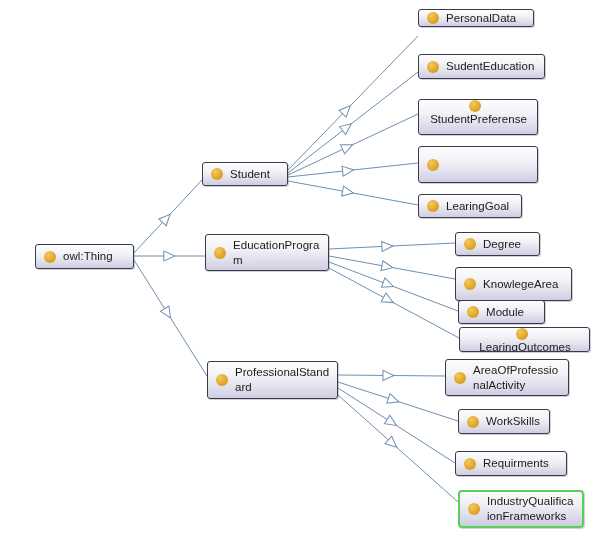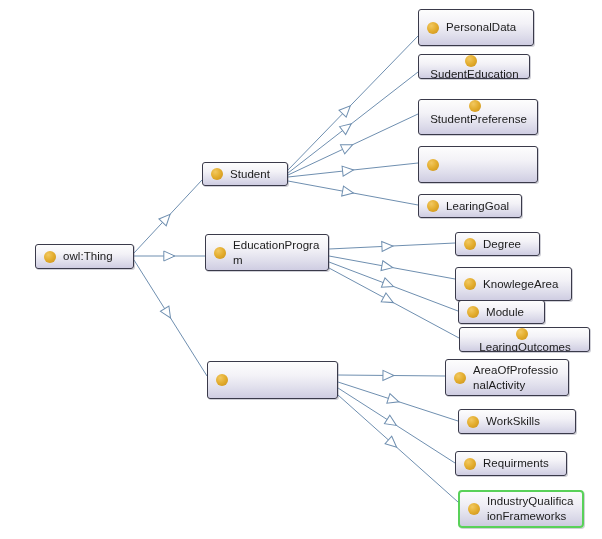--- a/index.html
+++ b/index.html
@@ -144,26 +144,27 @@
       <div class="node" style="left: 202px; top: 162px; width: 86px; height: 24px;">
         <span class="node-icon"></span>
         <span class="node-label">Student</span>
       </div>
       <div class="node" style="left: 205px; top: 234px; width: 124px; height: 37px;">
         <span class="node-icon"></span>
         <span class="node-label">EducationProgram</span>
       </div>
       <div class="node" style="left: 207px; top: 361px; width: 131px; height: 38px;">
         <span class="node-icon"></span>
-      </div>
-      <div class="node" style="left: 418px; top: 9px; width: 116px; height: 37px;">
+        <span class="node-label">ProfessionalStandard</span>
+      </div>
+      <div class="node" style="left: 418px; top: 9px; width: 116px; height: 18px;">
         <span class="node-icon"></span>
         <span class="node-label">PersonalData</span>
       </div>
-      <div class="node" style="left: 418px; top: 54px; width: 112px; height: 25px; flex-direction: column;">
+      <div class="node" style="left: 418px; top: 54px; width: 127px; height: 25px;">
         <span class="node-icon"></span>
         <span class="node-label">SudentEducation</span>
       </div>
       <div class="node" style="left: 418px; top: 99px; width: 120px; height: 36px; flex-direction: column;">
         <span class="node-icon"></span>
         <span class="node-label">StudentPreferense</span>
       </div>
       <div class="node" style="left: 418px; top: 146px; width: 120px; height: 37px;">
         <span class="node-icon"></span>
       </div>
@@ -184,21 +185,21 @@
         <span class="node-label">Module</span>
       </div>
       <div class="node" style="left: 459px; top: 327px; width: 131px; height: 25px; flex-direction: column;">
         <span class="node-icon"></span>
         <span class="node-label">LearingOutcomes</span>
       </div>
       <div class="node" style="left: 445px; top: 359px; width: 124px; height: 37px;">
         <span class="node-icon"></span>
         <span class="node-label">AreaOfProfessionalActivity</span>
       </div>
-      <div class="node" style="left: 458px; top: 409px; width: 118px; height: 25px;">
+      <div class="node" style="left: 458px; top: 409px; width: 92px; height: 25px;">
         <span class="node-icon"></span>
         <span class="node-label">WorkSkills</span>
       </div>
       <div class="node" style="left: 455px; top: 451px; width: 112px; height: 25px;">
         <span class="node-icon"></span>
         <span class="node-label">Requirments</span>
       </div>
       <div class="node selected" style="left: 458px; top: 490px; width: 126px; height: 38px;">
         <span class="node-icon"></span>
         <span class="node-label">IndustryQualificaionFrameworks</span>

